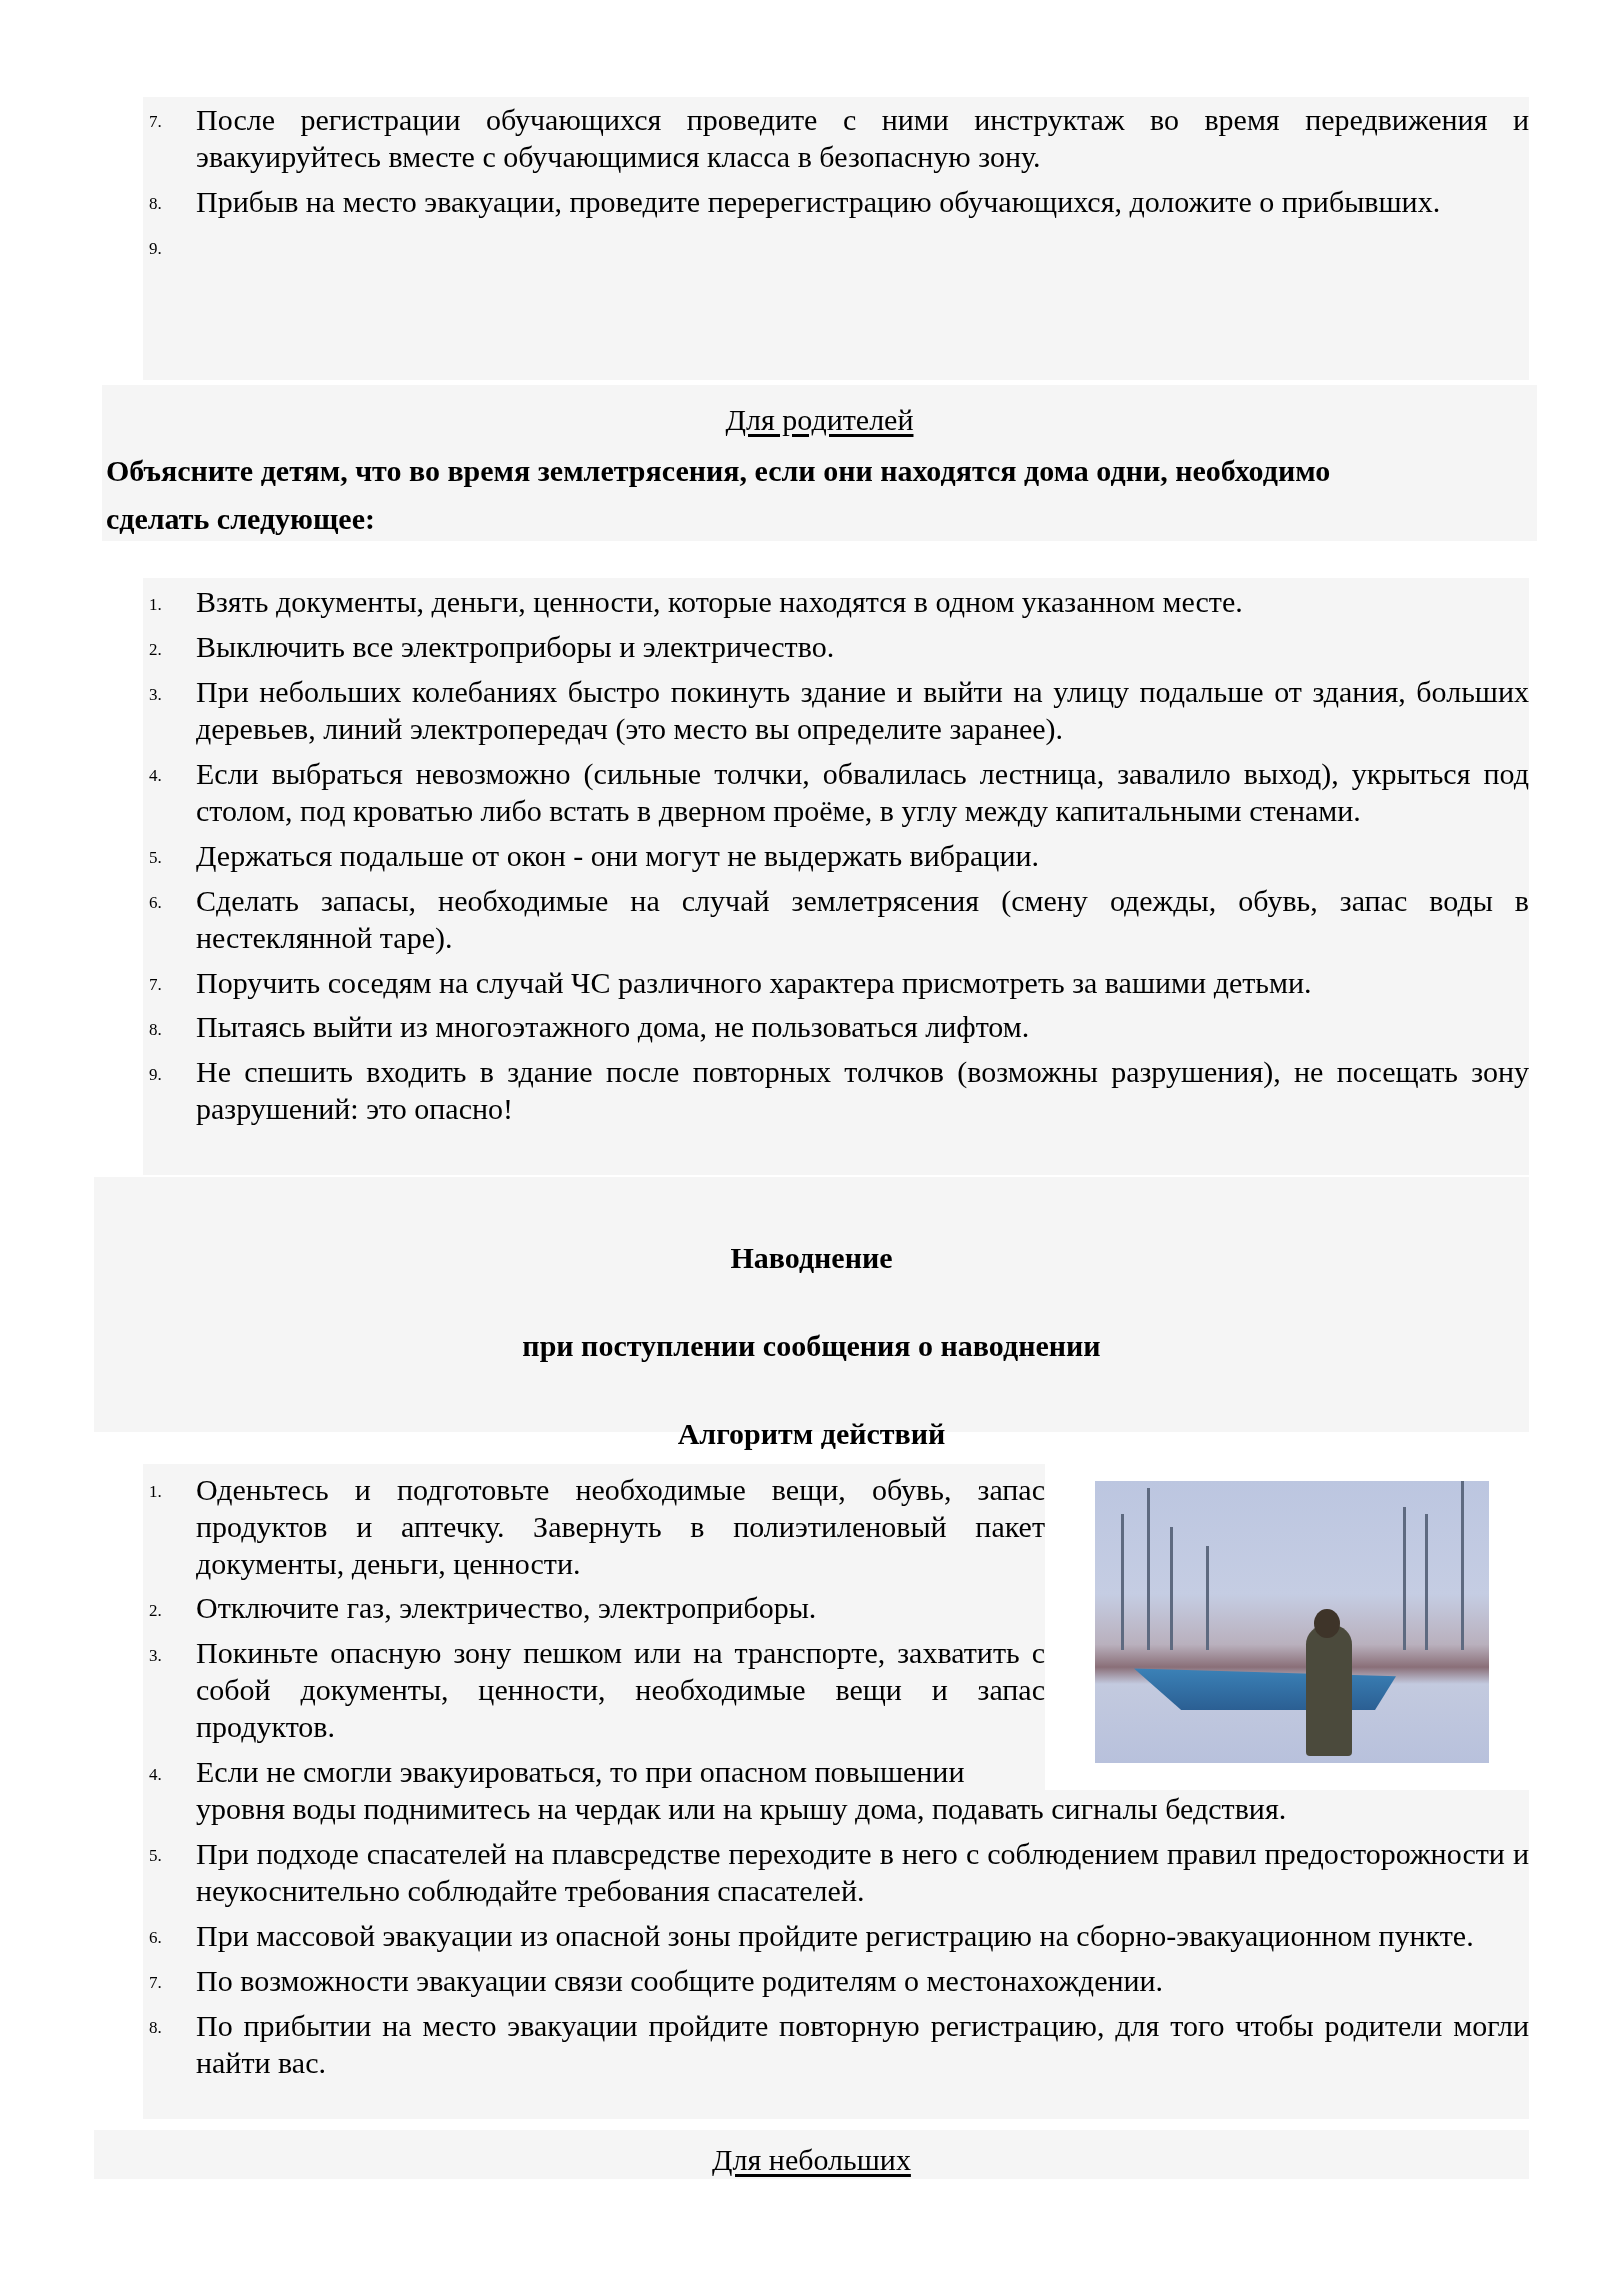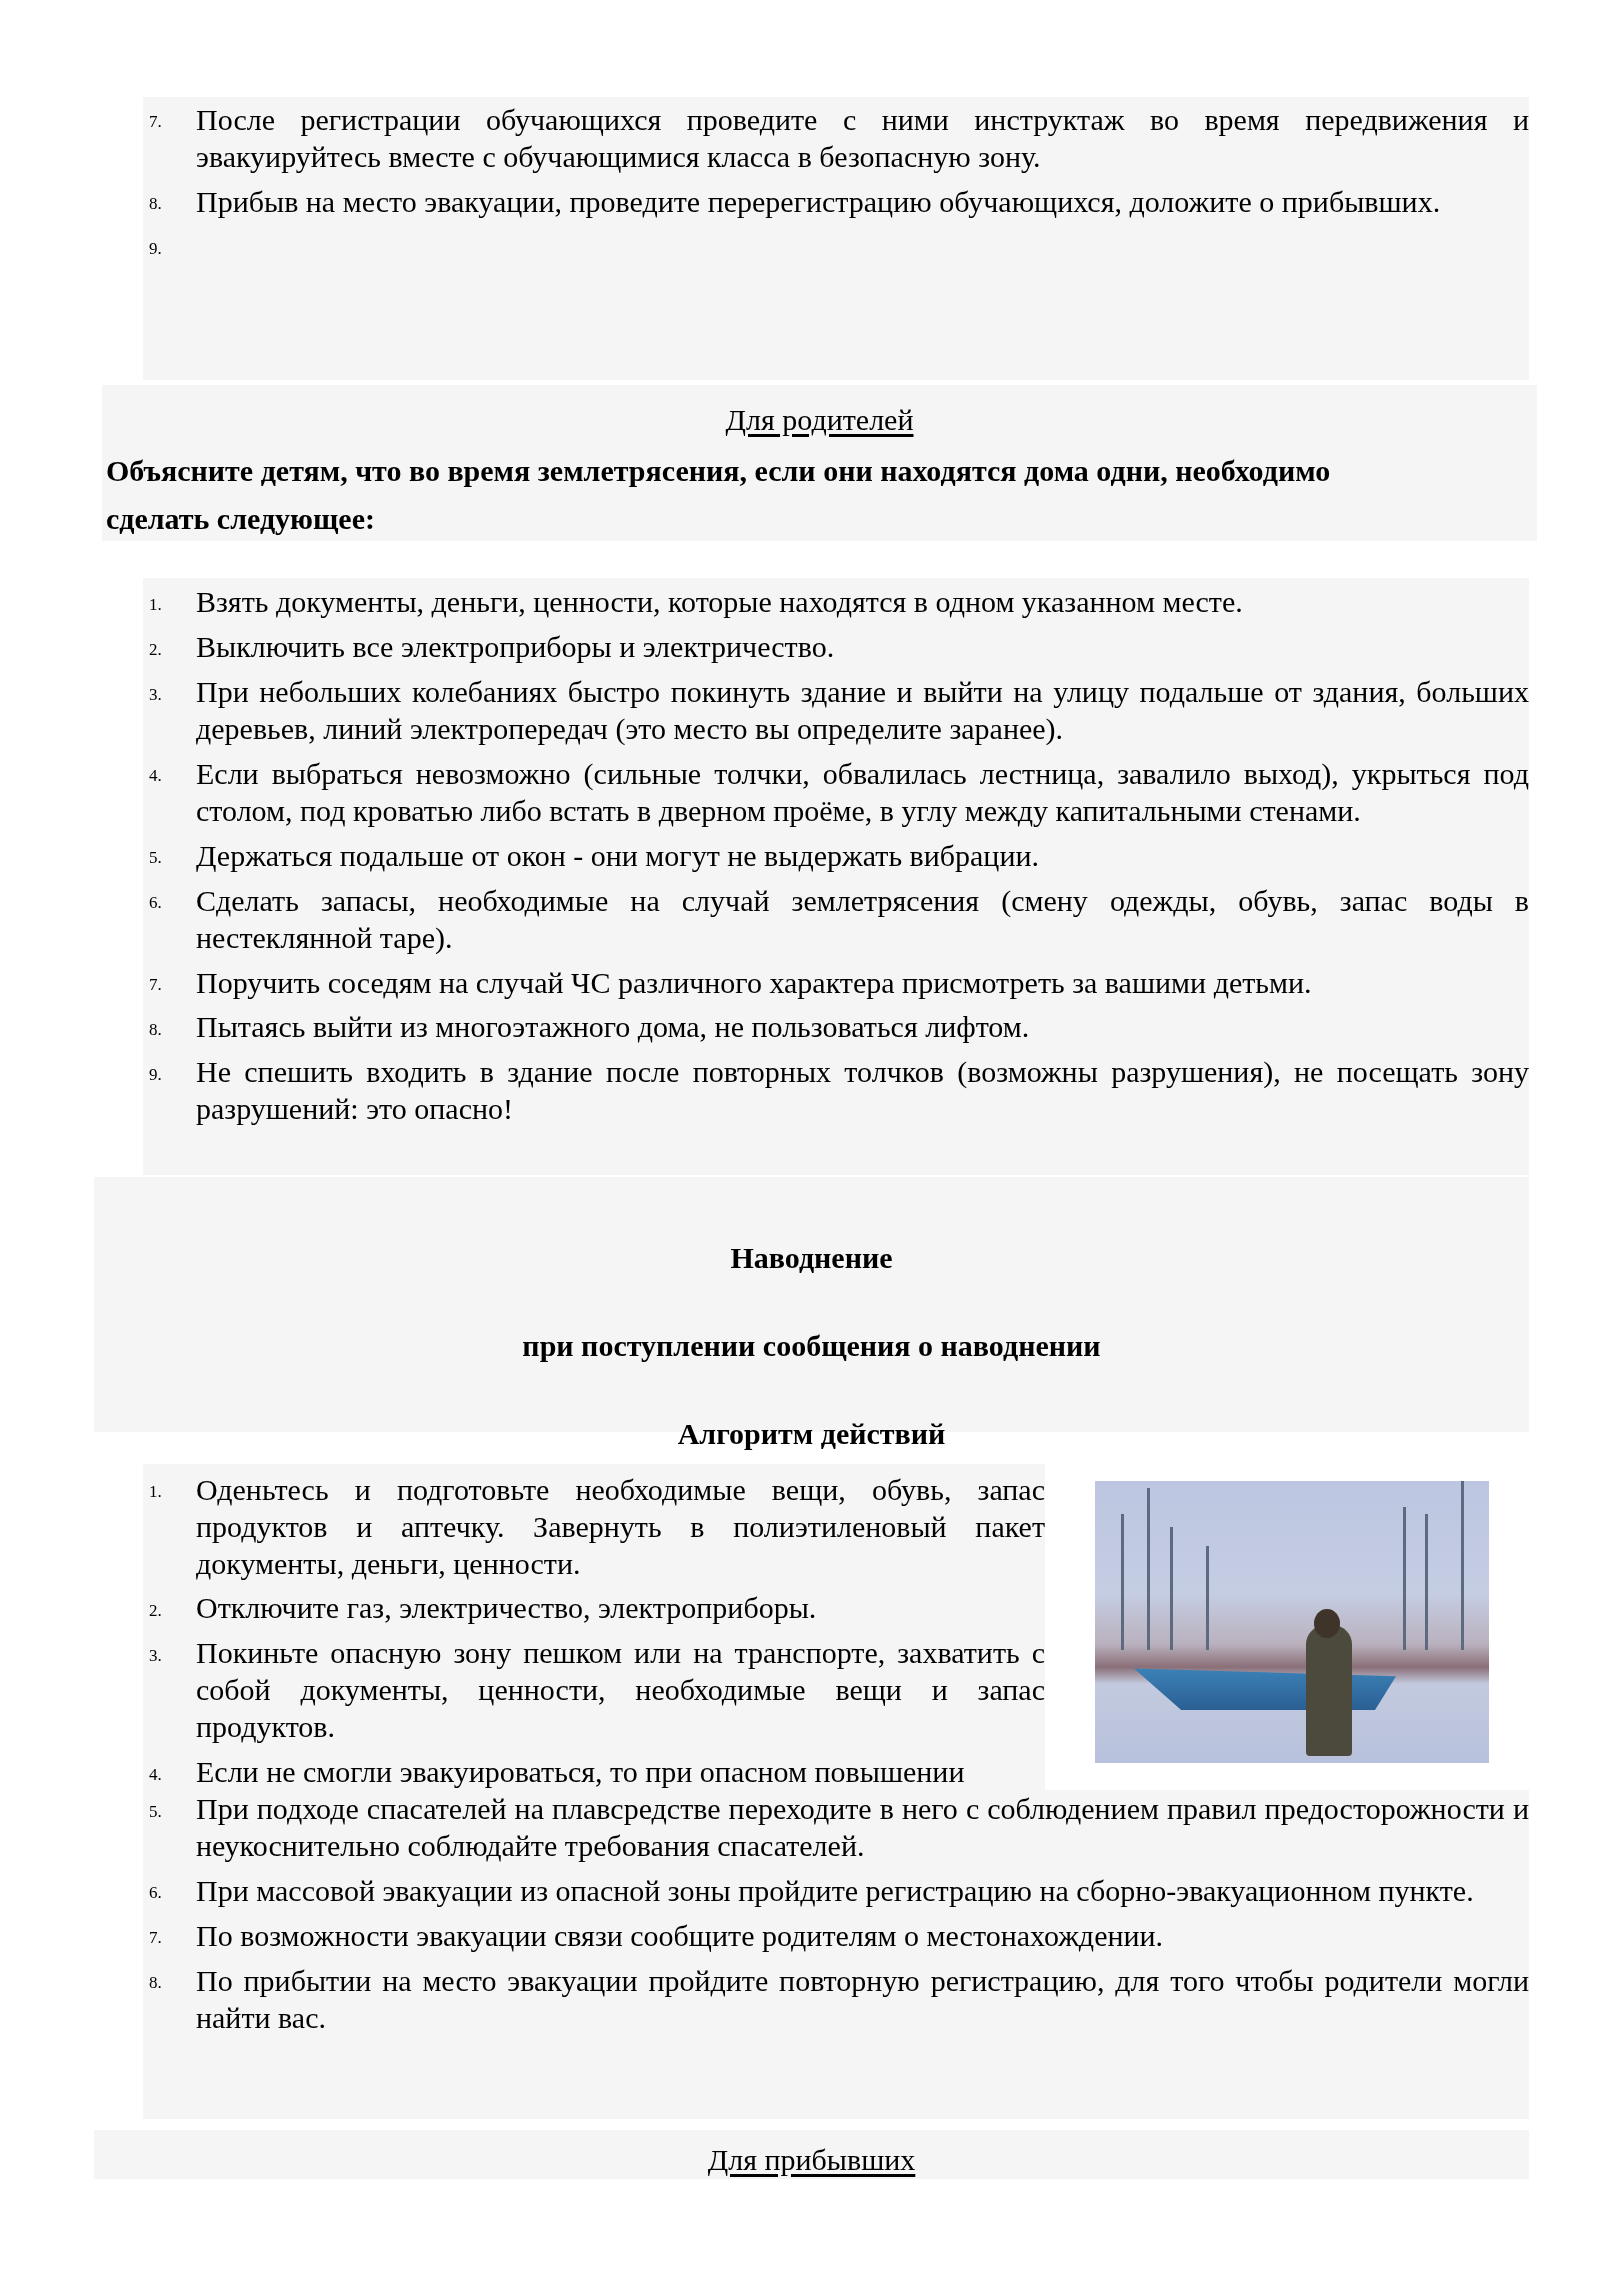--- a/index.html
+++ b/index.html
@@ -133,20 +133,21 @@
   <div class="mast" style="left:111px; top:65px;"></div>
   <div class="mast" style="left:308px; top:26px;"></div>
   <div class="mast" style="left:330px; top:33px;"></div>
   <div class="mast" style="left:366px; top:0px;"></div>
   <div class="boat"></div>
   <div class="man"></div>
   <div class="head"></div>
 </div>
 
 <div class="block" style="left:143px; width:1386px; top:1790px; height:329px; box-sizing:border-box;">
+  <div style="padding-left:53px; line-height:37px; margin-bottom:7.9px;">уровня воды поднимитесь на чердак или на крышу дома, подавать сигналы бедствия.</div>
   <ol>
     <li>
         <span class="num">5.</span>
         <span class="txt">При подходе спасателей на плавсредстве переходите в него с соблюдением правил предосторожности и неукоснительно соблюдайте требования спасателей.</span>
       </li>
     <li>
         <span class="num">6.</span>
         <span class="txt">При массовой эвакуации из опасной зоны пройдите регистрацию на сборно-эвакуационном пункте.</span>
       </li>
     <li>
@@ -154,15 +155,15 @@
         <span class="txt">По возможности эвакуации связи сообщите родителям о местонахождении.</span>
       </li>
     <li>
         <span class="num">8.</span>
         <span class="txt">По прибытии на место эвакуации пройдите повторную регистрацию, для того чтобы родители могли найти вас.</span>
       </li>
   </ol>
 </div>
 
 <div class="block wide center" style="top:2130px; height:49px; line-height:37px; padding-top:10.5px;">
-  <span class="u">Для прибывших</span>
+  <span class="u">Для небольших</span>
 </div>
 
 
 </body></html>

